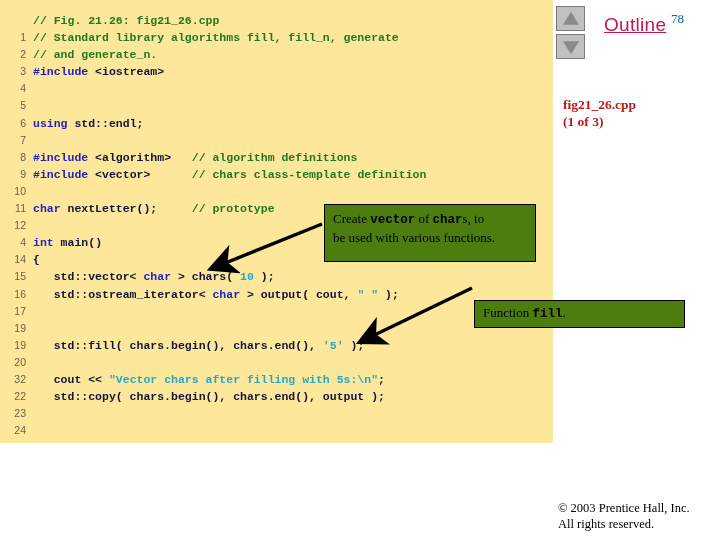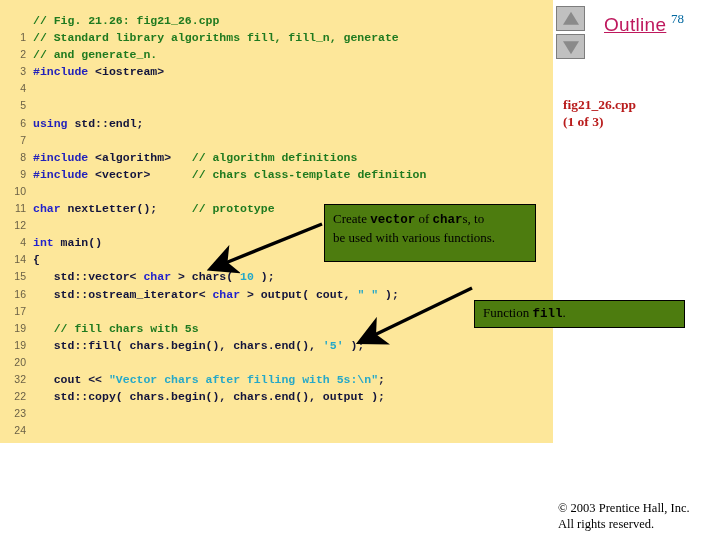--- a/index.html
+++ b/index.html
@@ -262,21 +262,20 @@
       <span class="src"><span class="c-pla">   std::ostream_iterator&lt; </span><span class="c-key">char</span><span class="c-pla"> &gt; output( cout, </span><span class="c-str">" "</span><span class="c-pla"> );</span></span>
     </div>
 
     <div class="code-line">
       <span class="ln">19</span>
       <span class="src"></span>
     </div>
 
     <div class="code-line">
       <span class="ln">19</span>
-      <span class="src"><span class="c-com">   // fill chars with 5s</span></span>
     </div>
 
     <div class="code-line">
       <span class="ln">20</span>
       <span class="src"><span class="c-pla">   std::fill( chars.begin(), chars.end(), </span><span class="c-str">'5'</span><span class="c-pla"> );</span></span>
     </div>
 
     <div class="code-line">
       <span class="ln">32</span>
       <span class="src"></span>

